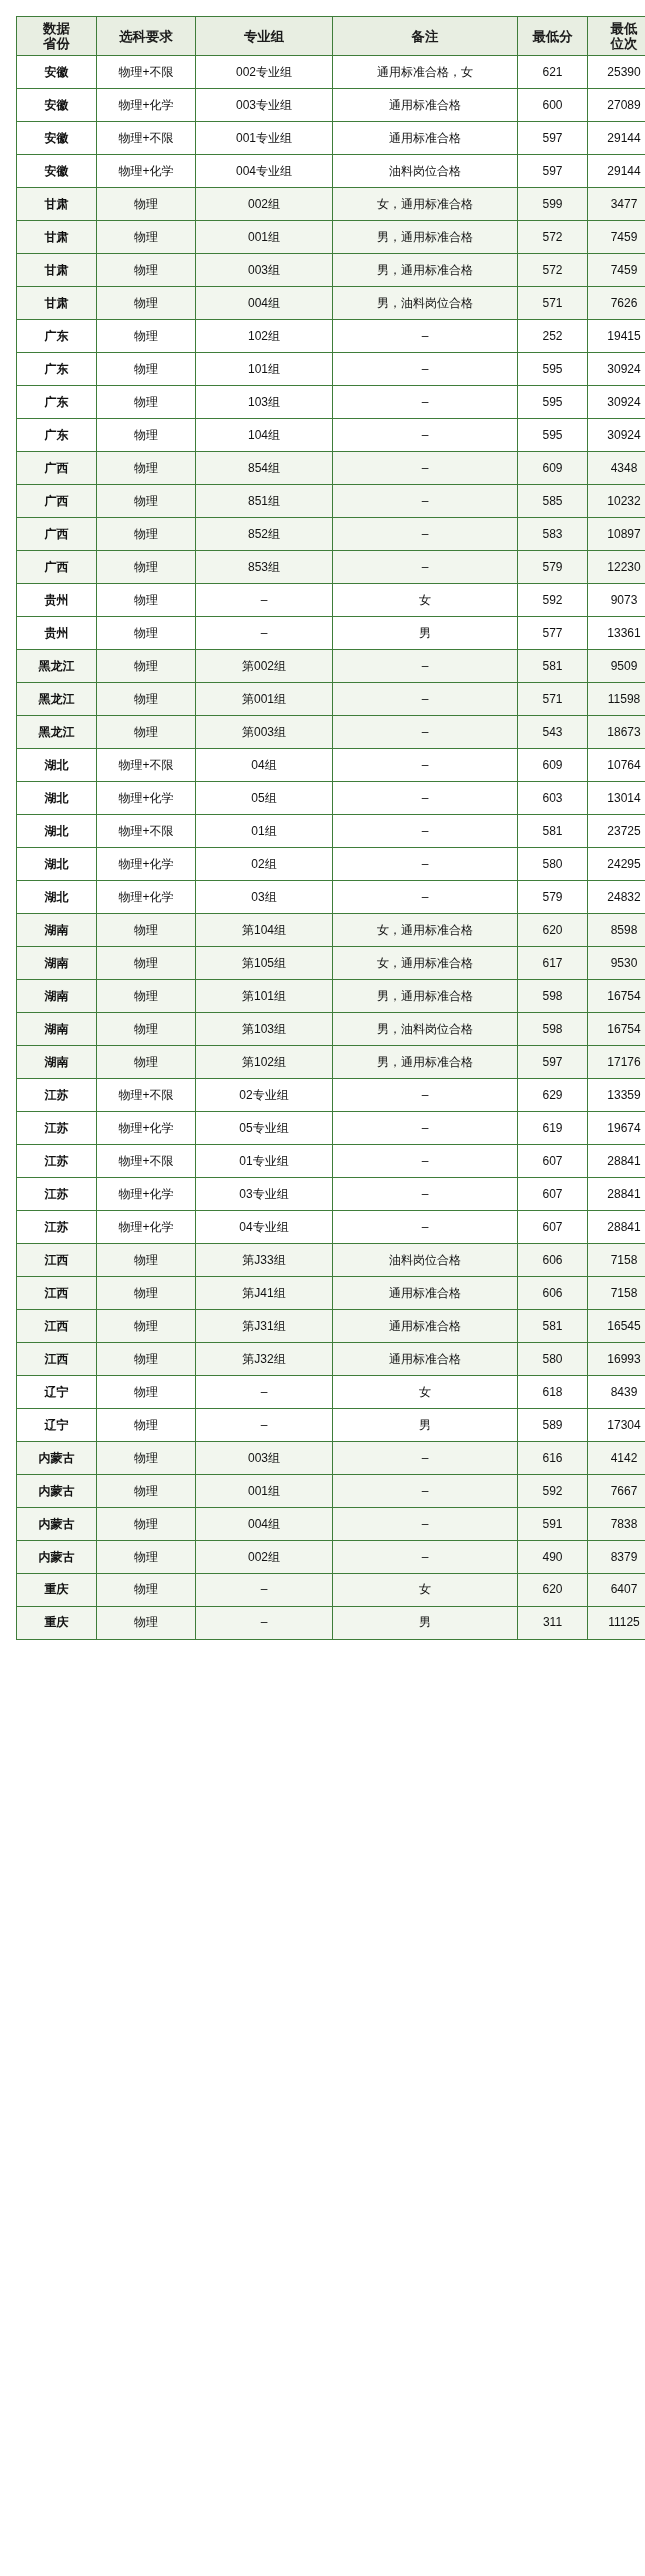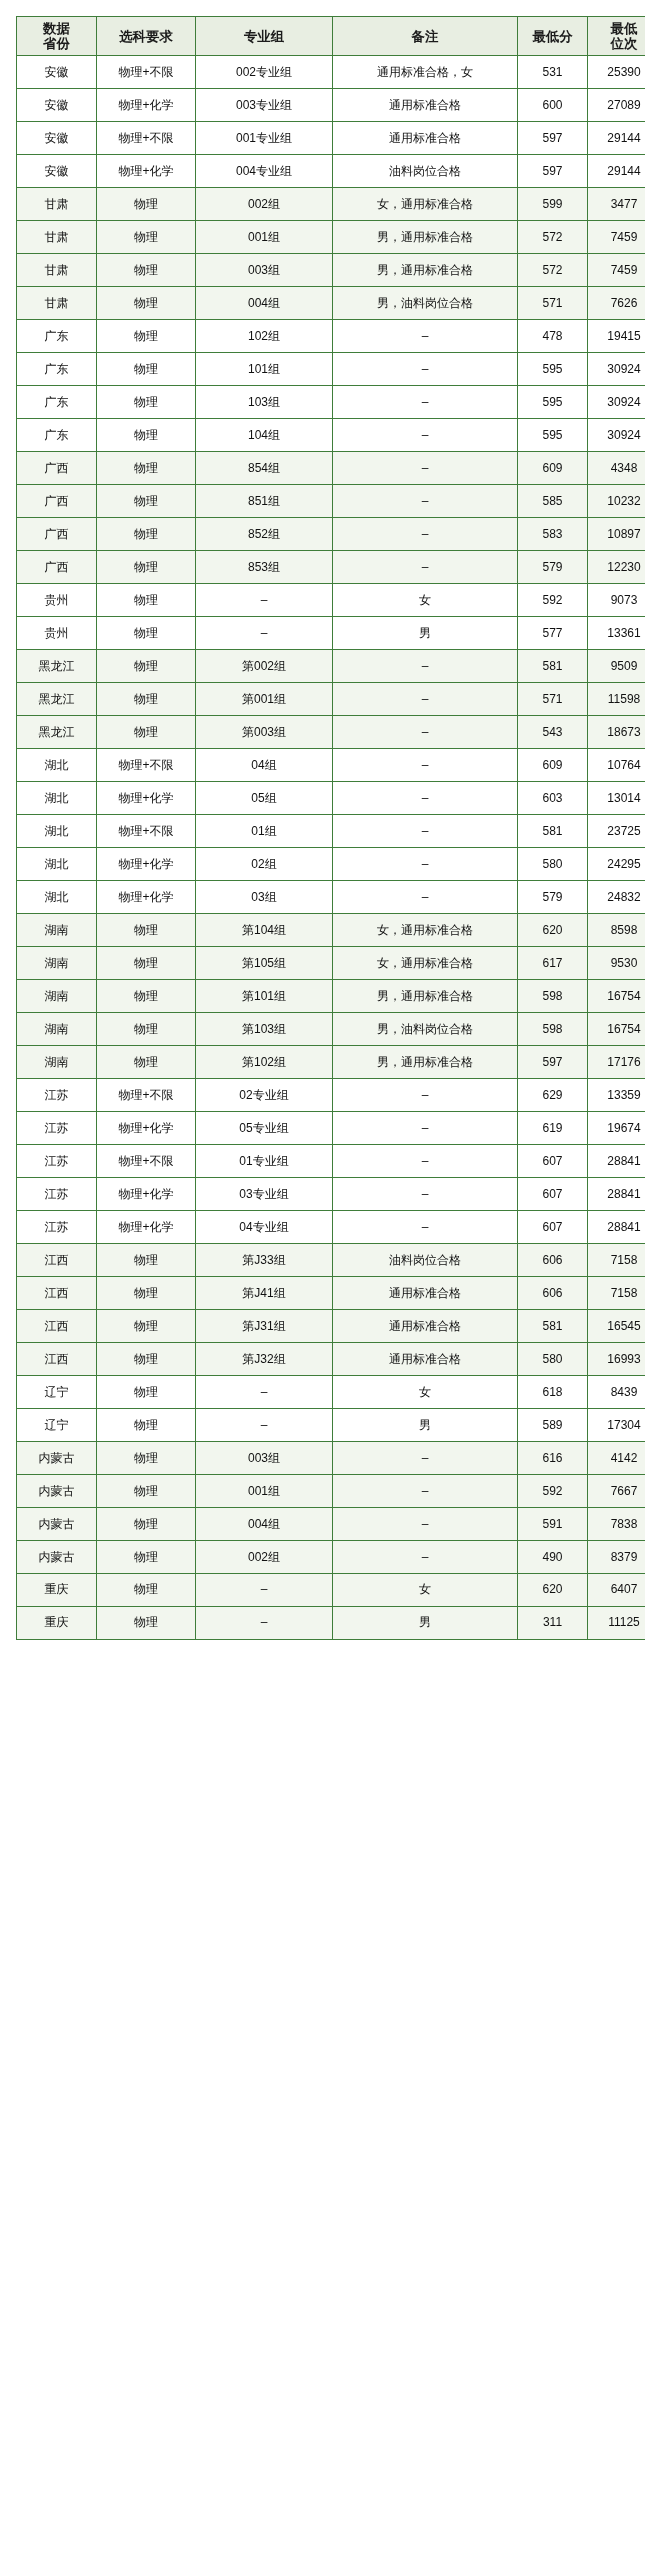--- a/index.html
+++ b/index.html
@@ -44,21 +44,21 @@
     text-align: center;
     vertical-align: middle;
     border: 1.3px solid #3f7d3a;
     padding: 5.8px 2.6px;
     height: 20.4px;
     line-height: 1.2;
     background: #ffffff;
   }
   tr.band-a td { background: #ffffff; }
   tr.band-b td { background: #f2f6ee; }
-  td.prov { font-weight: normal; }
+  td.prov { font-weight: bold; }
   .hdr-two-line { display: block; }
 </style>
 </head>
 <body>
 
 <div class="table-wrap">
   <table class="score-table">
     <colgroup>
       <col class="c0">
         <col class="c1">
@@ -82,21 +82,21 @@
           <span class="hdr-two-line">位次</span>
         </th>
       </tr>
     </thead>
     <tbody id="table-body">
         <tr class="band-a">
           <td class="prov">安徽</td>
           <td>物理+不限</td>
           <td>002专业组</td>
           <td>通用标准合格，女</td>
-          <td>531</td>
+          <td>621</td>
           <td>25390</td>
         </tr>
         <tr class="band-a">
           <td class="prov">安徽</td>
           <td>物理+化学</td>
           <td>003专业组</td>
           <td>通用标准合格</td>
           <td>600</td>
           <td>27089</td>
         </tr>
@@ -146,21 +146,21 @@
           <td>004组</td>
           <td>男，油料岗位合格</td>
           <td>571</td>
           <td>7626</td>
         </tr>
         <tr class="band-a">
           <td class="prov">广东</td>
           <td>物理</td>
           <td>102组</td>
           <td>–</td>
-          <td>478</td>
+          <td>252</td>
           <td>19415</td>
         </tr>
         <tr class="band-a">
           <td class="prov">广东</td>
           <td>物理</td>
           <td>101组</td>
           <td>–</td>
           <td>595</td>
           <td>30924</td>
         </tr>

